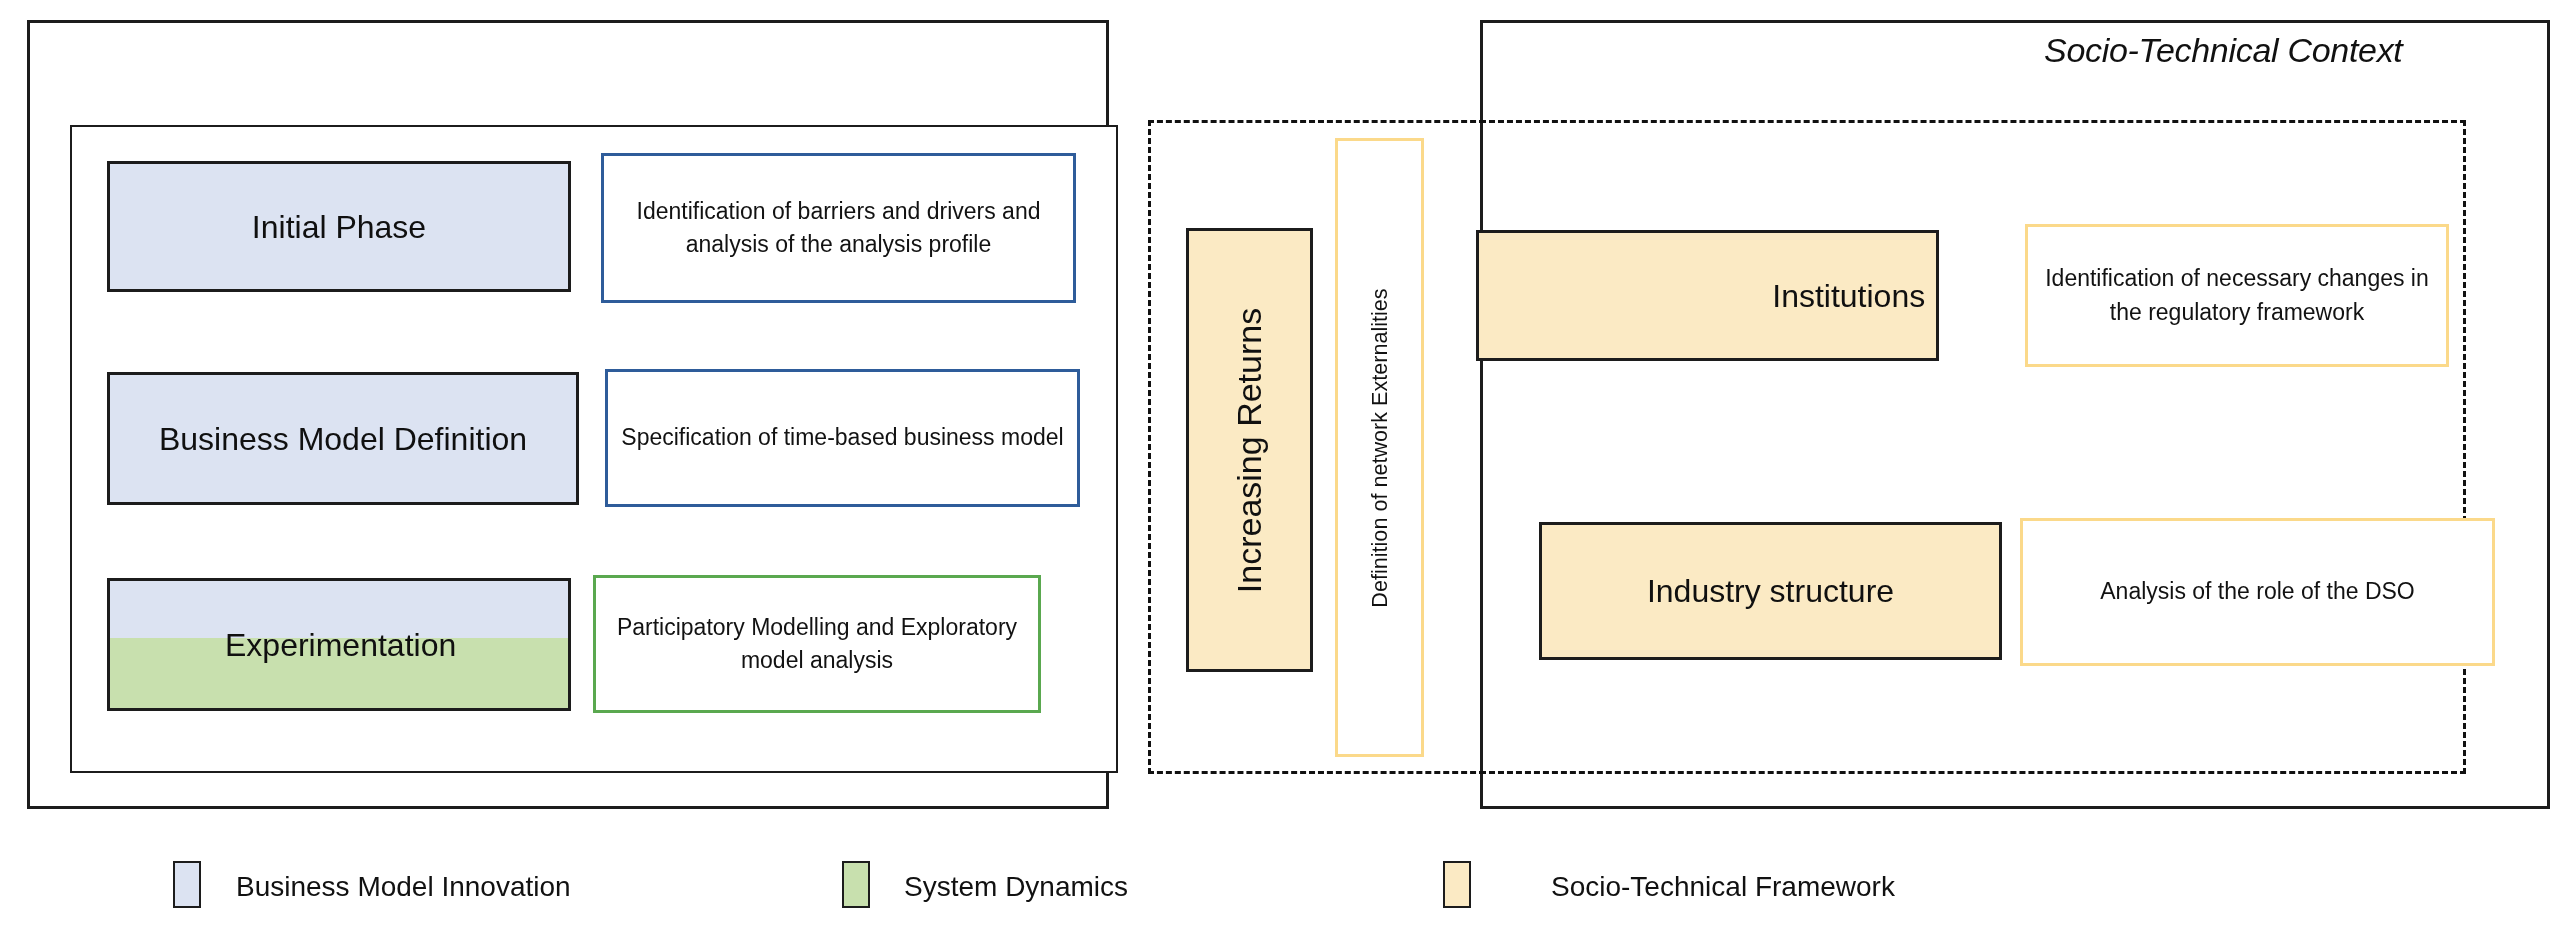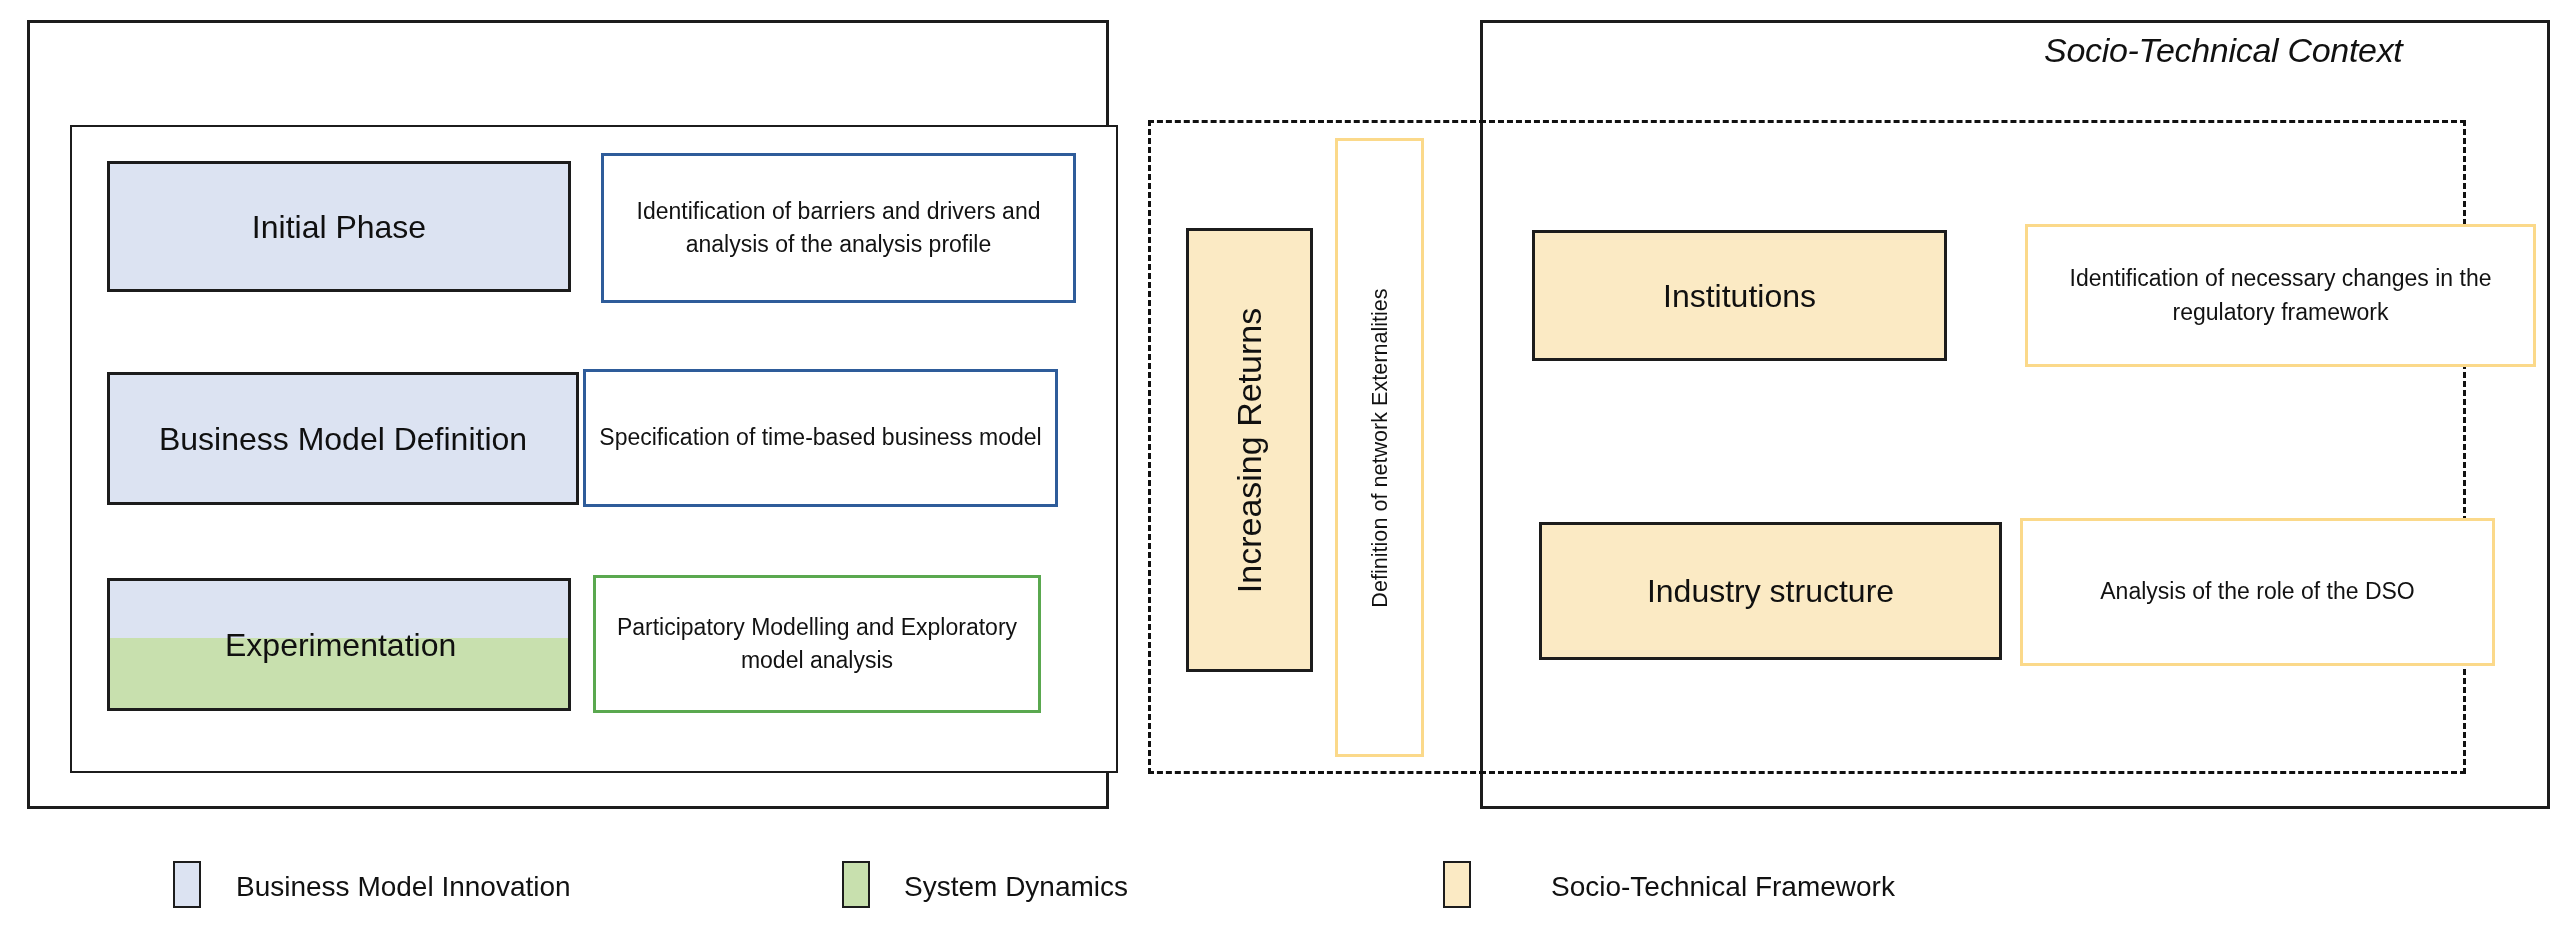--- a/index.html
+++ b/index.html
@@ -143,21 +143,21 @@
   <div class="abs node blue" style="left:107px; top:161px; width:464px; height:131px;">
     <span>Initial Phase</span>
   </div>
   <div class="abs desc blue-border" style="left:601px; top:153px; width:475px; height:150px;">
     <span>Identification of barriers and drivers and analysis of the analysis profile</span>
   </div>
 
   <div class="abs node blue" style="left:107px; top:372px; width:472px; height:133px;">
     <span>Business Model Definition</span>
   </div>
-  <div class="abs desc blue-border" style="left:583px; top:369px; width:475px; height:138px;">
+  <div class="abs desc blue-border" style="left:605px; top:369px; width:475px; height:138px;">
     <span>Specification of time-based business model</span>
   </div>
 
   <div class="abs node split" style="left:107px; top:578px; width:464px; height:133px;">
     <span>Experimentation</span>
   </div>
   <div class="abs desc green-border" style="left:593px; top:575px; width:448px; height:138px;">
     <span>Participatory Modelling and Exploratory model analysis</span>
   </div>
 
@@ -170,24 +170,24 @@
   <div class="abs vdesc" style="left:1335px; top:138px; width:89px; height:619px;">
     <span class="vert-inner">Definition of network Externalities</span>
   </div>
 
   <div class="abs panel" style="left:1480px; top:20px; width:1070px; height:789px;"></div>
 
   <div class="panel-title" style="left:2044px; top:31px;">Socio-Technical Context</div>
 
   <div class="abs dashed-frame-right" style="left:1480px; top:120px; width:986px; height:654px;"></div>
 
-  <div class="abs node yellow" style="left:1532px; top:230px; width:415px; height:131px;">
+  <div class="abs node yellow" style="left:1476px; top:230px; width:463px; height:131px;justify-content:flex-end;">
     <span>Institutions</span>
   </div>
-  <div class="abs desc yellow-border" style="left:2025px; top:224px; width:511px; height:143px;">
+  <div class="abs desc yellow-border" style="left:2025px; top:224px; width:424px; height:143px;">
     <span>Identification of necessary changes in the regulatory framework</span>
   </div>
 
   <div class="abs node yellow" style="left:1539px; top:522px; width:463px; height:138px;">
     <span>Industry structure</span>
   </div>
   <div class="abs desc yellow-border" style="left:2020px; top:518px; width:475px; height:148px;">
     <span>Analysis of the role of the DSO</span>
   </div>
 

